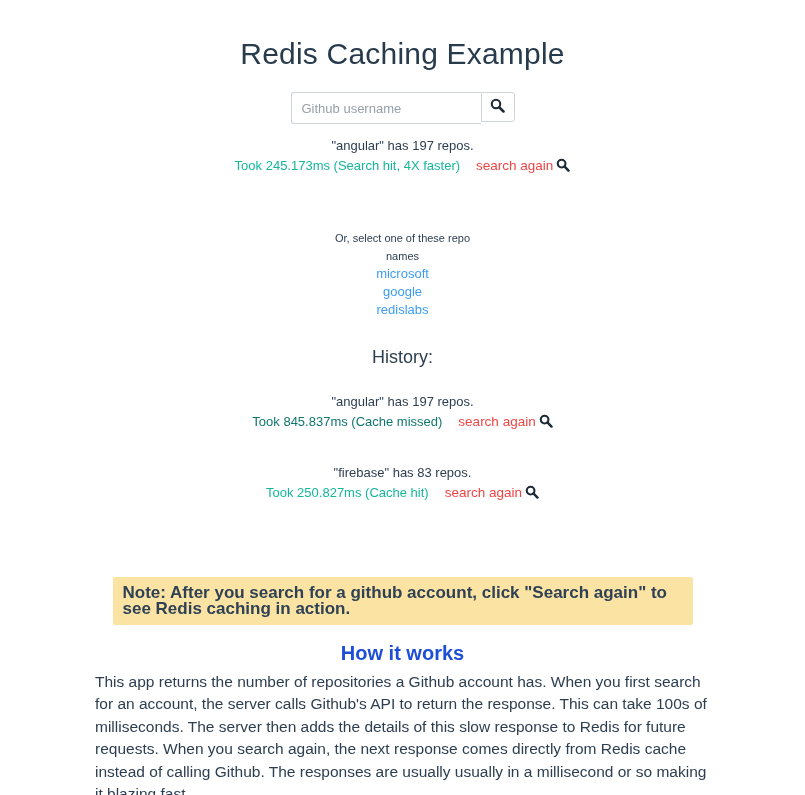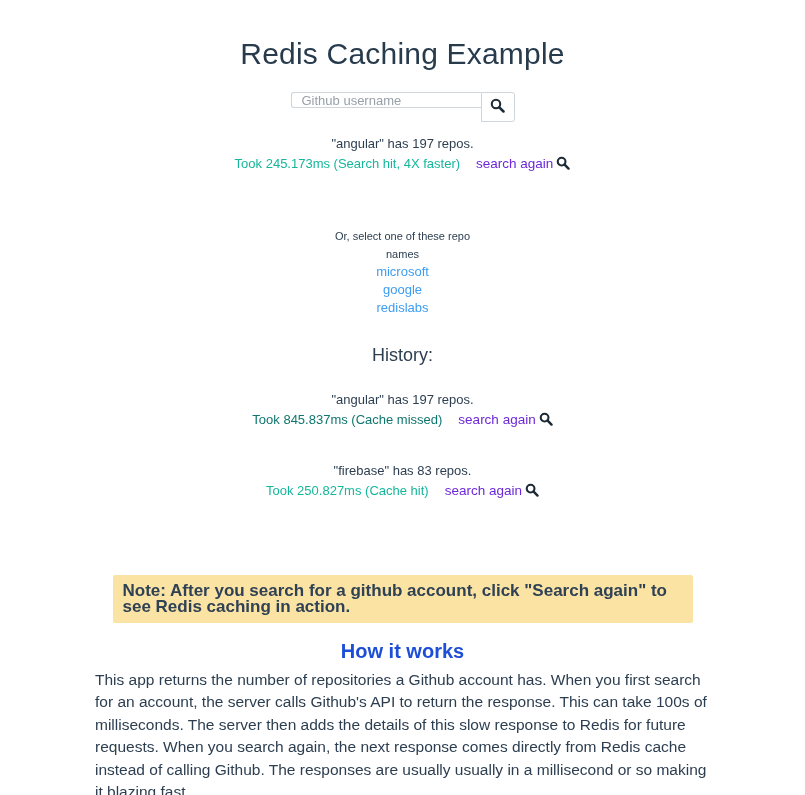--- a/index.html
+++ b/index.html
@@ -20,21 +20,21 @@
     font-weight: 400;
     line-height: 36px;
     color: #273b4d;
     letter-spacing: 0.2px;
   }
 
   
   .search-form { margin-top: 20px; display: flex; justify-content: center; }
   .input-group { display: flex; }
   .search-input {
-    width: 190px; height: 16px;
+    width: 190px; height: 32px;
     border: 1px solid #d0d5da;
     border-right: none;
     border-radius: 3px 0 0 3px;
     padding: 0 10px;
     font-size: 13px;
     font-family: "Liberation Sans", sans-serif;
     color: #a21caf;
     outline: none;
   }
   .search-input::placeholder { color: #98a1a9; }
@@ -48,21 +48,21 @@
   }
 
   
   .result { text-align: center; }
   .result.current { margin-top: 13px; }
   .summary { font-size: 13px; line-height: 17px; color: #2c3e50; }
   .meta { margin-top: 3px; font-size: 13px; line-height: 18px; }
   .timing-hit { color: #15b79b; }
   .timing-missed { color: #0f766e; }
   .again-link {
-    color: #6d28d9; text-decoration: none; margin-left: 16px;
+    color: #ef4444; text-decoration: none; margin-left: 16px;
     font-size: 13.5px; cursor: pointer;
   }
   .again-link .mag { vertical-align: -2px; margin-left: 3px; }
 
   
   .suggest { margin-top: 52px; text-align: center; }
   .suggest .prompt {
     width: 160px; margin: 0 auto;
     font-size: 11px; line-height: 18px; color: #2c3e50;
   }

